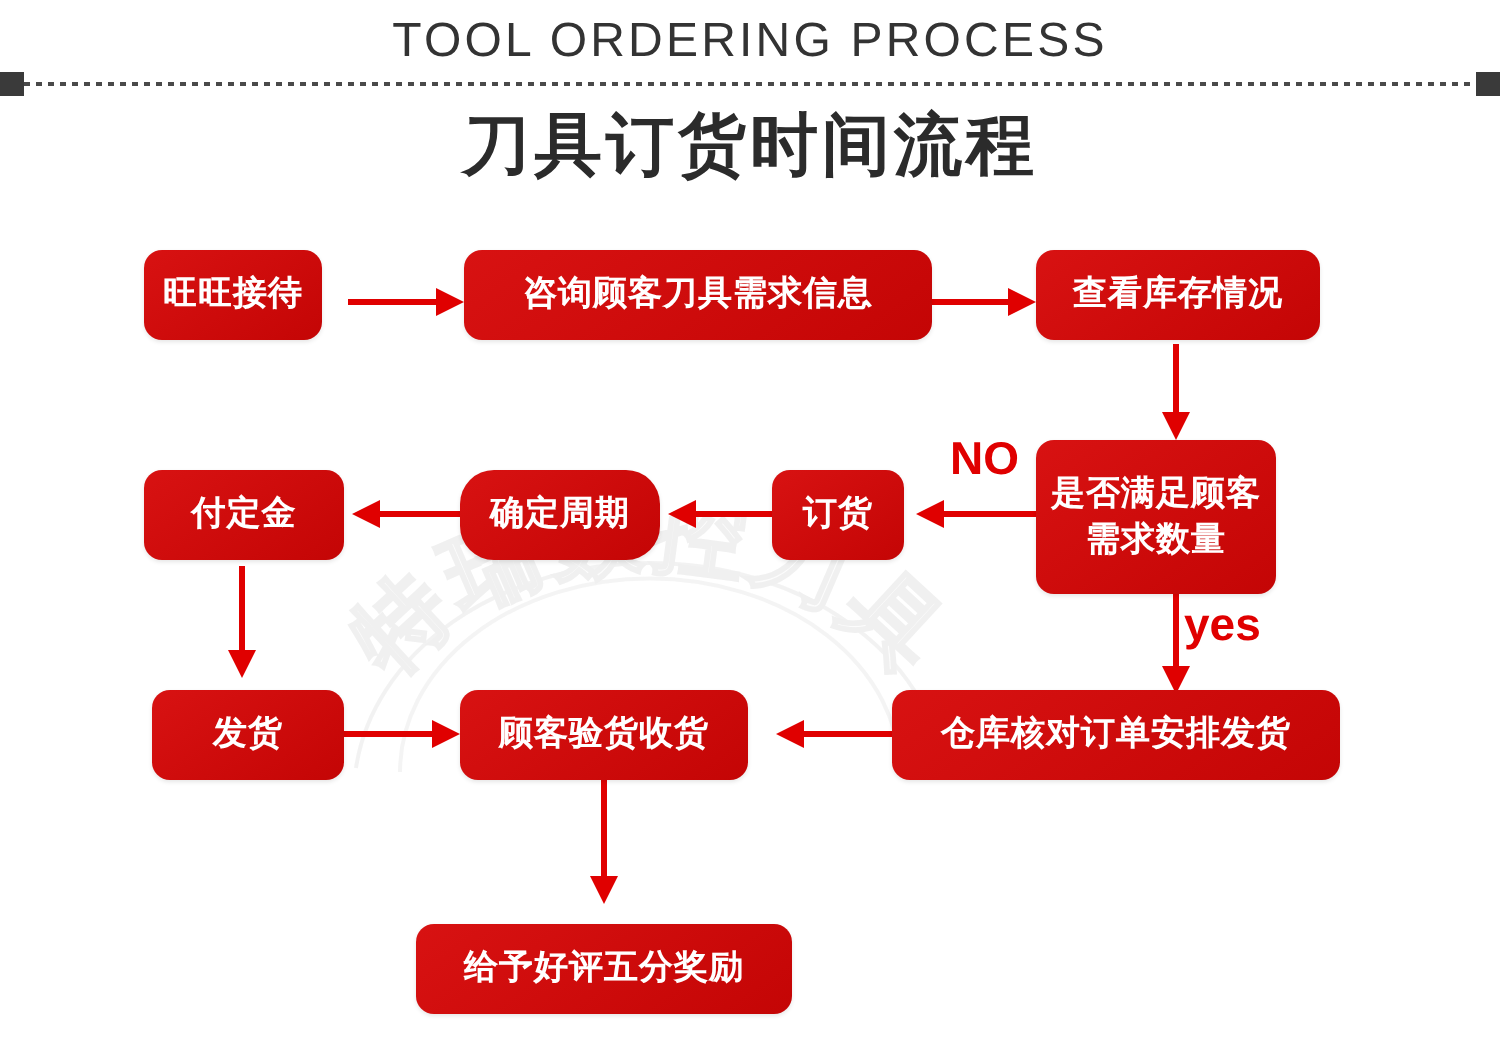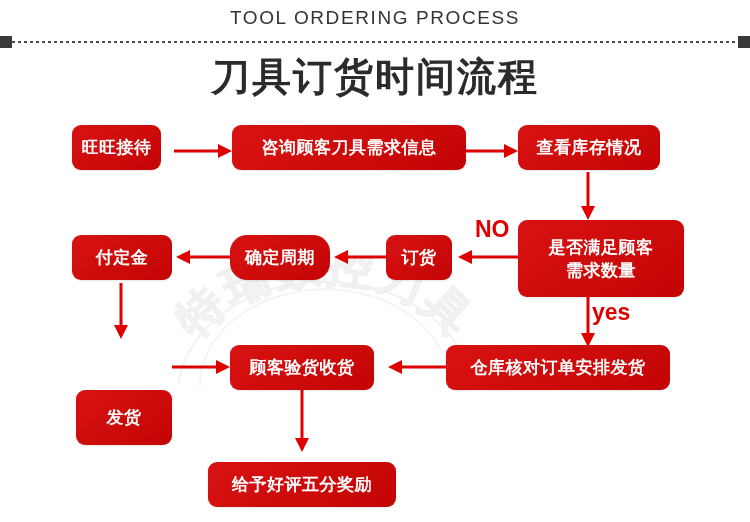--- a/index.html
+++ b/index.html
@@ -10,41 +10,41 @@
     position:relative;
     overflow:hidden;
   }
 
   
   #header { position:absolute; left:0; top:0; width:750px; height:105px; }
 
   #eng-title {
     position:absolute; left:0; top:7px; width:750px;
     text-align:center;
-    font-size:19px; letter-spacing:1.6px; color:#333333;
+    font-size:24px; letter-spacing:1.6px; color:#333333;
     font-family:"Liberation Sans","DejaVu Sans",sans-serif;
   }
 
   #divider { position:absolute; left:0; top:36px; width:750px; height:12px; }
   #divider .cap {
     position:absolute; top:0; width:12px; height:12px; background:#3a3a3a;
   }
   #divider .cap.left  { left:0; }
   #divider .cap.right { right:0; }
   #divider .dots {
     position:absolute; left:12px; right:12px; top:5px; height:2px;
     background-image:linear-gradient(to right,#4a4a4a 0 3px, transparent 3px 6px);
     background-size:6px 2px;
     background-repeat:repeat-x;
   }
 
   #cn-title {
     position:absolute; left:0; top:50px; width:750px;
     text-align:center;
-    font-size:39px; font-weight:bold; color:#2b2b2b;
+    font-size:34px; font-weight:bold; color:#2b2b2b;
     letter-spacing:2px;
     font-family:"DejaVu Sans","Liberation Sans",sans-serif;
   }
 
   
   #watermark {
     position:absolute; left:170px; top:258px;
     width:310px; height:130px;
     opacity:.55;
     pointer-events:none;
@@ -197,32 +197,32 @@
   <div class="edge-label" style="left:475px; top:216px;">NO</div>
 
   <div class="edge-label" style="left:592px; top:299px;">yes</div>
 
   <div class="node" style="left:72px; top:125px; width:89px; height:45px;">旺旺接待</div>
 
   <div class="node" style="left:518px; top:125px; width:142px; height:45px;">查看库存情况</div>
 
   <div class="node" style="left:232px; top:125px; width:234px; height:45px;">咨询顾客刀具需求信息</div>
 
-  <div class="node two-line" style="left:518px; top:220px; width:166px; height:77px; flex-direction:column;">
+  <div class="node two-line" style="left:518px; top:220px; width:120px; height:77px; flex-direction:column;">
     <span>是否满足顾客</span>
     <span>需求数量</span>
   </div>
 
   <div class="node" style="left:386px; top:235px; width:66px; height:45px;">订货</div>
 
   <div class="node" style="left:230px; top:235px; width:100px; height:45px;border-radius:17px;">确定周期</div>
 
   <div class="node" style="left:72px; top:235px; width:100px; height:45px;">付定金</div>
 
-  <div class="node" style="left:76px; top:345px; width:96px; height:55px;margin-top:45px;">发货</div>
+  <div class="node" style="left:76px; top:345px; width:96px; height:45px;">发货</div>
 
   <div class="node" style="left:230px; top:345px; width:144px; height:45px;">顾客验货收货</div>
 
   <div class="node" style="left:446px; top:345px; width:224px; height:45px;">仓库核对订单安排发货</div>
 
   <div class="node" style="left:208px; top:462px; width:188px; height:45px;">给予好评五分奖励</div>
 
 </div>
 
 </body></html>

